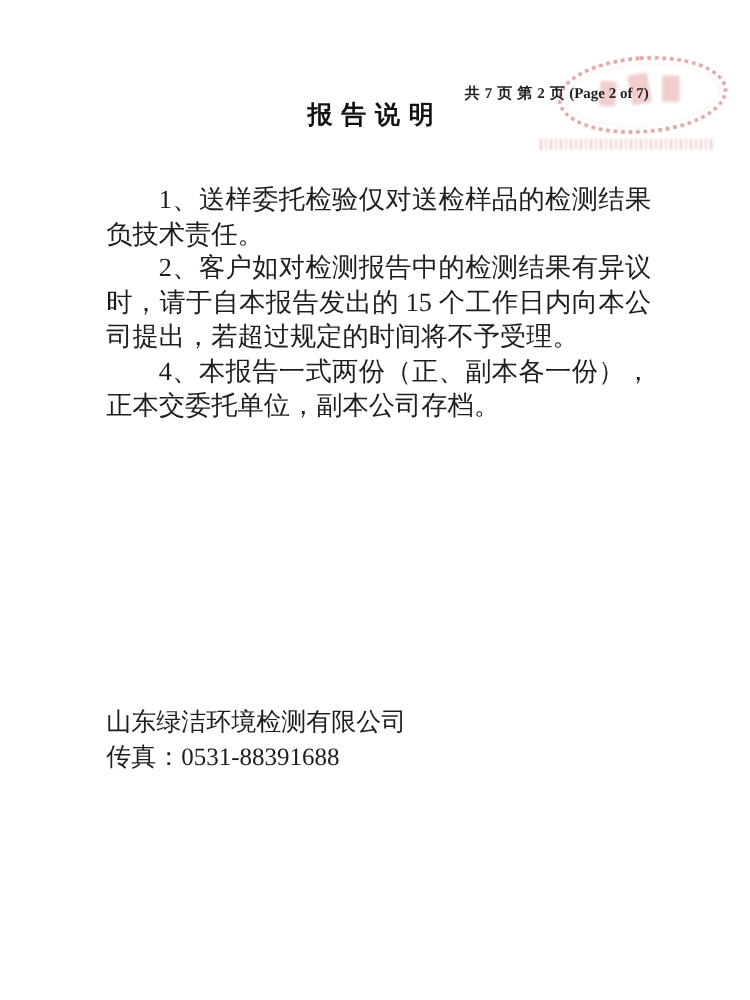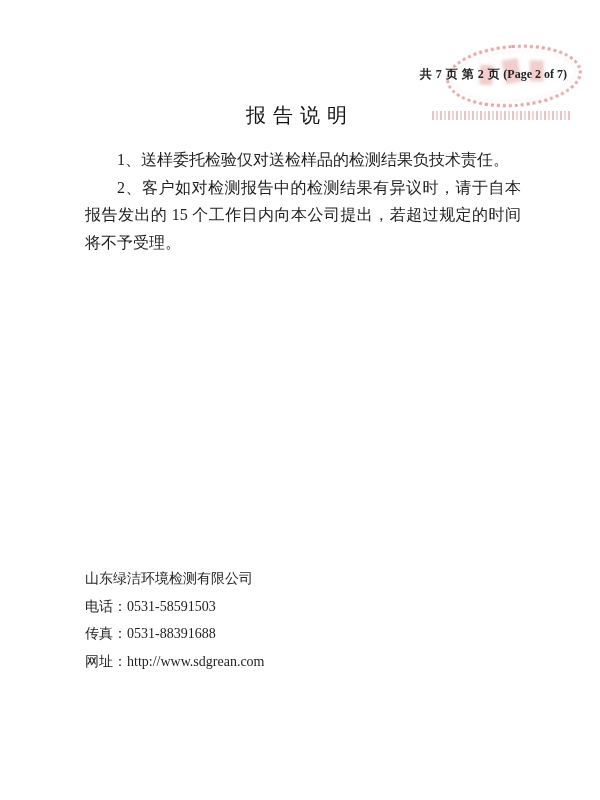--- a/index.html
+++ b/index.html
@@ -15,21 +15,20 @@
   
   .header-info {
     position:absolute; top:66px; left:0;
     width:519px;
     text-align:right;
     font-size:12px; font-weight:600;
     color:#232323;
     letter-spacing:0.5px;
     z-index:3;
     white-space:nowrap;
-    margin-left:48px;
   }
   .header-info .en { letter-spacing:0; }
 
   
   .stamp {
     position:absolute; left:446px; top:45px;
     width:136px; height:62px;
     z-index:1;
     transform:rotate(-4deg);
   }
@@ -61,48 +60,48 @@
       rgba(198,88,88,0.42) 0px, rgba(198,88,88,0.42) 2px,
       rgba(198,88,88,0.0) 2px, rgba(198,88,88,0.0) 4px,
       rgba(198,88,88,0.30) 4px, rgba(198,88,88,0.30) 6px,
       rgba(198,88,88,0.0) 6px, rgba(198,88,88,0.0) 8px);
     filter:blur(0.7px);
     opacity:0.85;
   }
 
   
   .doc-title {
-    position:absolute; top:102px; left:0; right:0;
+    position:absolute; top:78px; left:0; right:0;
     text-align:center;
-    font-size:20px; font-weight:normal;
+    font-size:20px; font-weight:bold;
     letter-spacing:7px;
     color:#111111;
     z-index:2;
   }
 
   
   .body-text {
     position:absolute; top:146px; left:85px;
     width:436px;
-    font-size:16px;
+    font-size:21px;
     line-height:27.5px;
     text-align:justify;
     color:#1d1d1d;
     z-index:2;
   }
   .body-text p {
     text-indent:2em;
     margin:0;
   }
 
   
   .footer {
     position:absolute; top:565px; left:85px;
     width:440px;
-    font-size:14px;
+    font-size:20px;
     line-height:27.6px;
     color:#1d1d1d;
     z-index:2;
   }
   .footer .line { white-space:nowrap; }
 </style>
 </head>
 <body>
 
 <div class="page">
@@ -118,28 +117,23 @@
 
   <div class="header-info">
     <span class="zh">共 7 页  第 2 页</span><span class="en"> (Page 2 of 7)</span>
   </div>
 
   <div class="doc-title">报告说明</div>
 
   <div class="body-text">
     <p>1、送样委托检验仅对送检样品的检测结果负技术责任。</p>
     <p>2、客户如对检测报告中的检测结果有异议时，请于自本报告发出的 15 个工作日内向本公司提出，若超过规定的时间将不予受理。</p>
+    <p>4、本报告一式两份（正、副本各一份），正本交委托单位，副本公司存档。</p>
   </div>
 
   <div class="footer">
     <div class="line">山东绿洁环境检测有限公司</div>
     <div class="line">
-      <span>电话：</span><span>0531-58591503</span>
-    </div>
-    <div class="line">
       <span>传真：</span><span>0531-88391688</span>
-    </div>
-    <div class="line">
-      <span>网址：</span><span>http://www.sdgrean.com</span>
     </div>
   </div>
 
 </div>
 
 </body></html>

